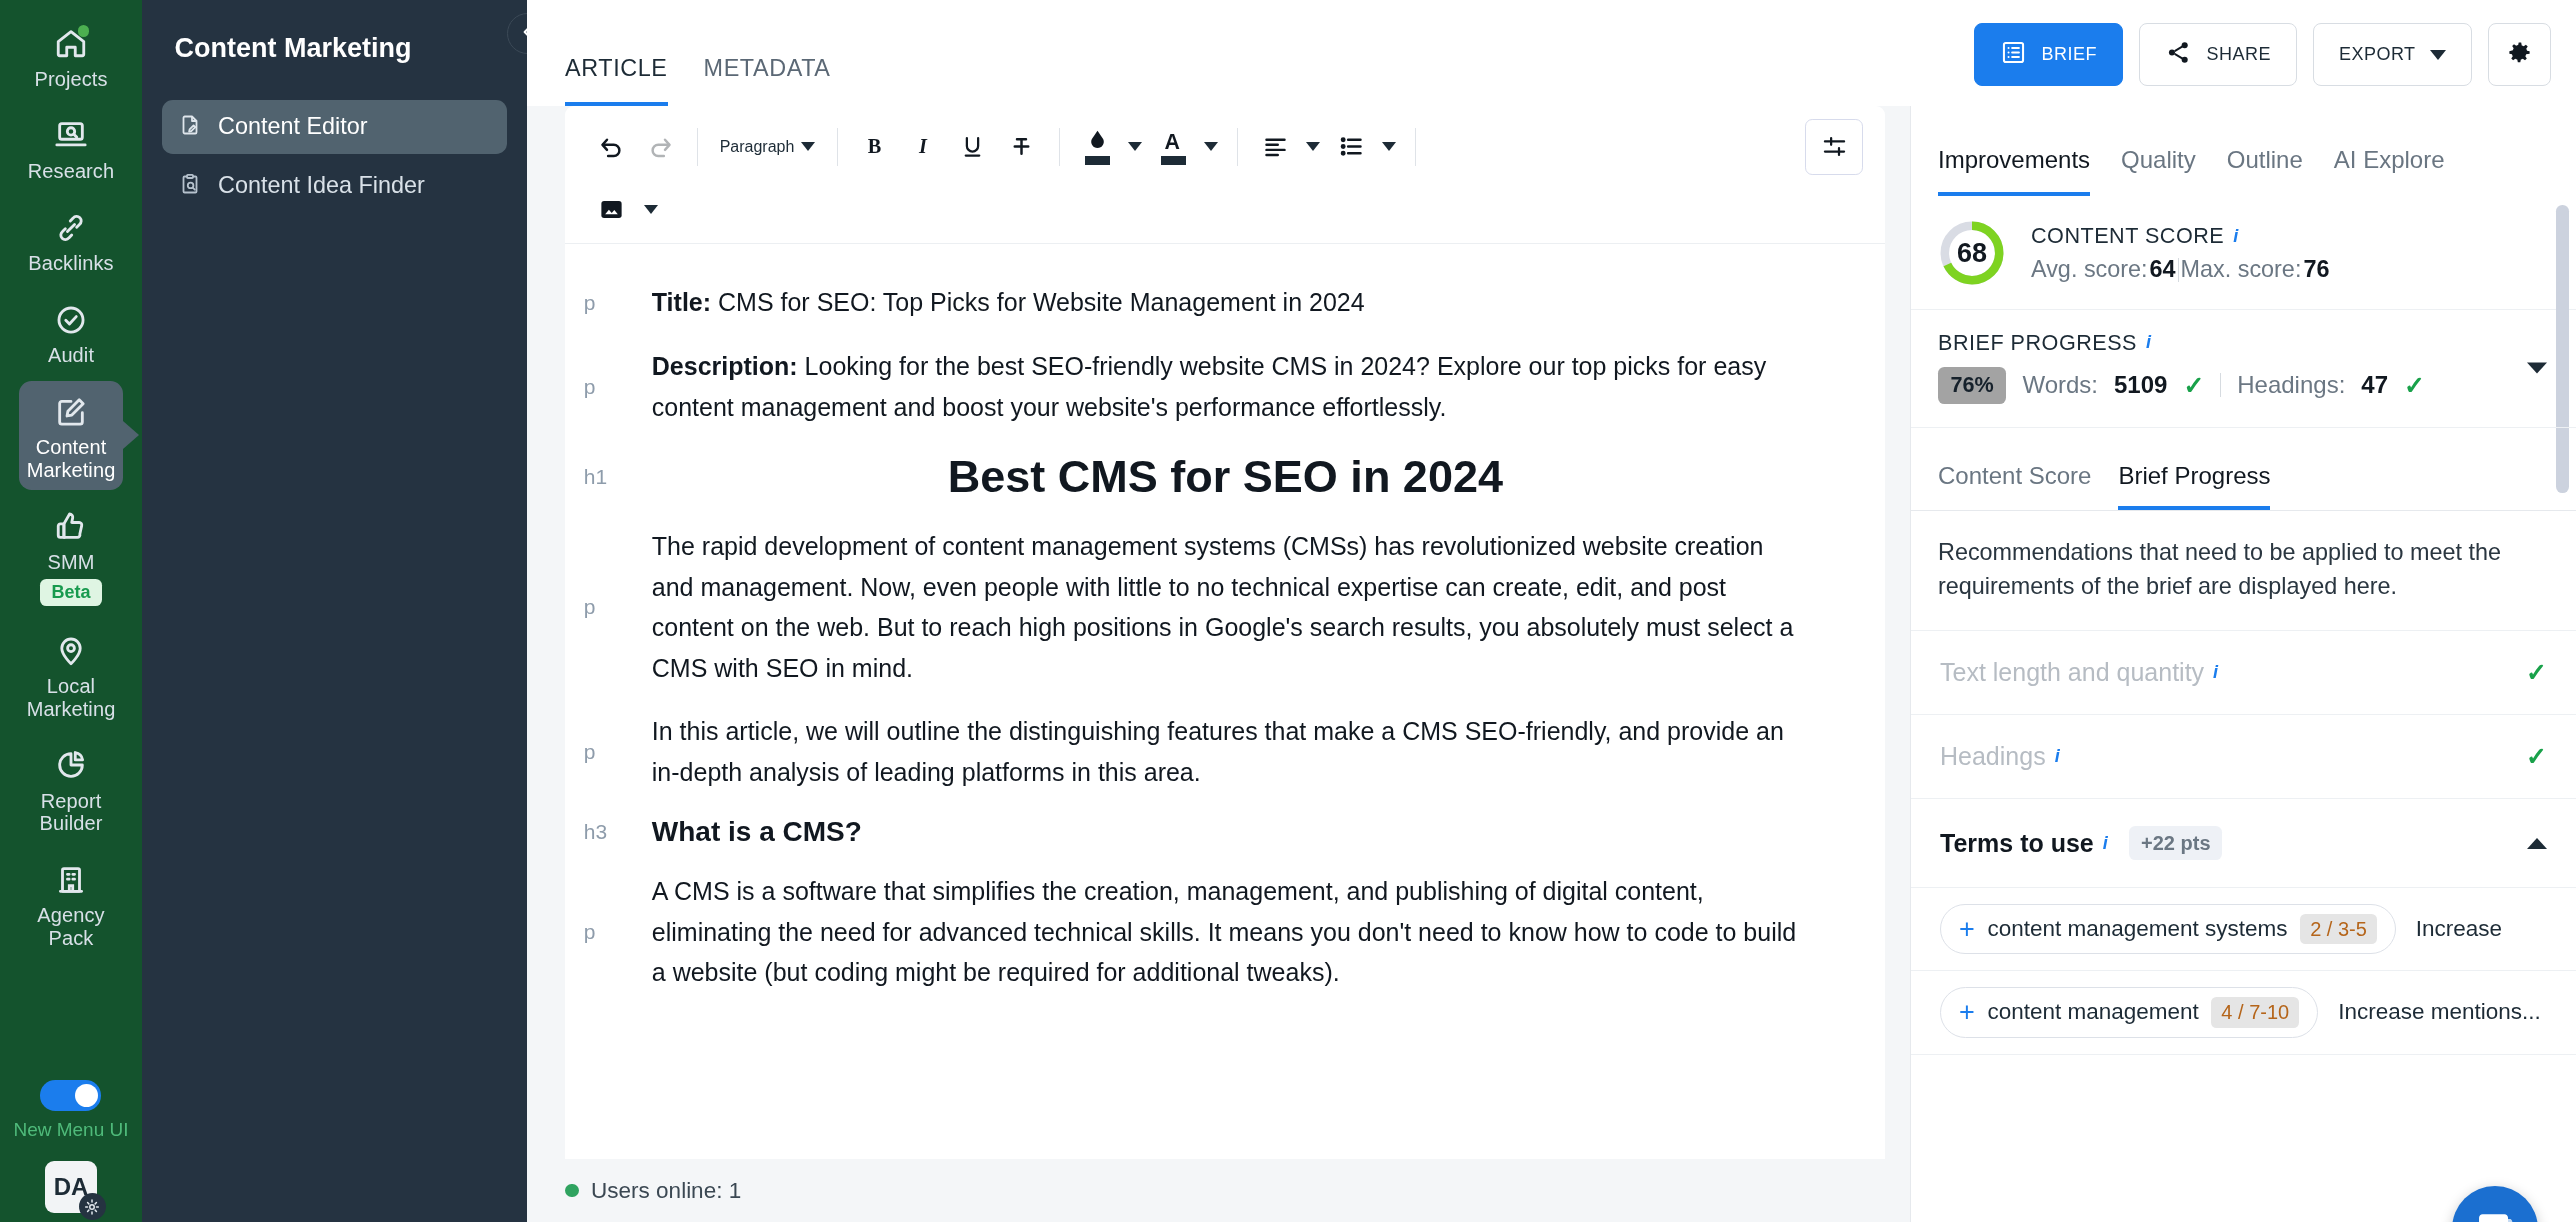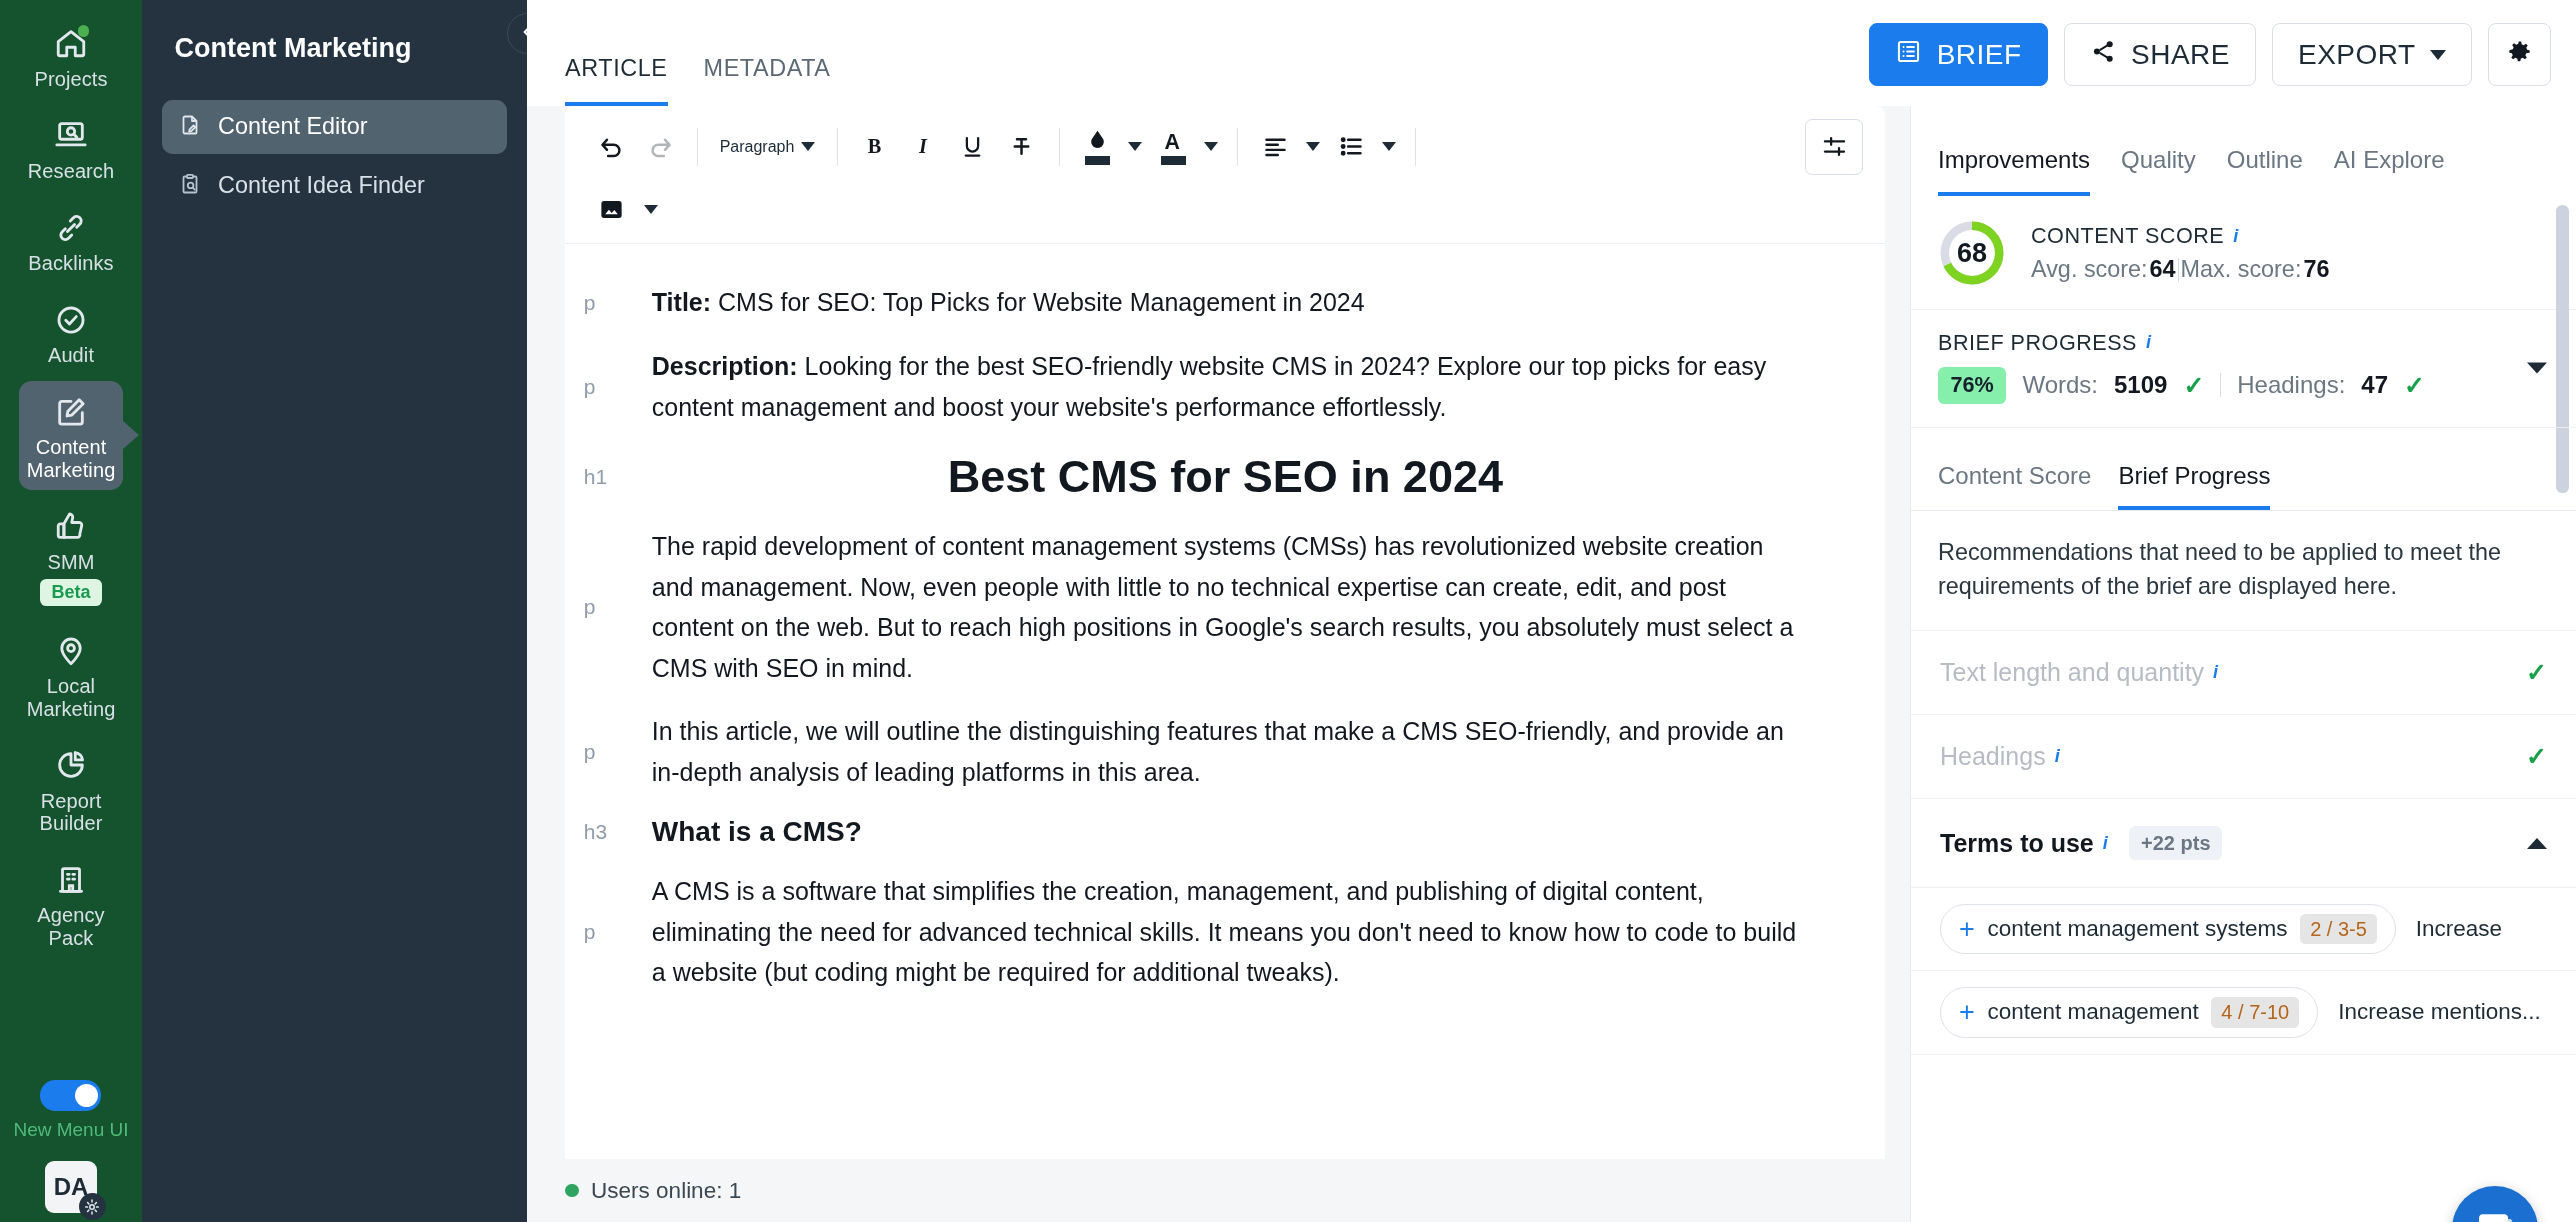--- a/index.html
+++ b/index.html
@@ -95,21 +95,21 @@
   }
   .tabs { display: flex; gap: 36px; align-items: flex-end; height: 100%; }
   .tab {
     font-size: 23.4px; color: #5b6875; letter-spacing: 0.6px; cursor: pointer;
     padding-bottom: 20px; border-bottom: 4.5px solid transparent;
   }
   .tab.active { color: #1d2b36; border-bottom-color: #1b7ded; }
   .topbar-right { margin-left: auto; display: flex; align-items: center; gap: 16px; padding-bottom: 20px; }
   .btn {
     height: 63px; border-radius: 8px; display: flex; align-items: center; gap: 14.4px;
-    padding: 0 25px; font-size: 28px; letter-spacing: 0.5px; cursor: pointer;
+    padding: 0 25px; font-size: 18px; letter-spacing: 0.5px; cursor: pointer;
     background: #fff; border: 1.8px solid #d8dde3; color: #1d2b36;
   }
   .btn.primary { background: #1b7ded; border-color: #1b7ded; color: #fff; }
   .btn svg { width: 27px; height: 27px; }
   .btn.icon-only { padding: 0; width: 63px; justify-content: center; }
   .caret-d { width: 0; height: 0; border-left: 8px solid transparent; border-right: 8px solid transparent; border-top: 10px solid #1d2b36; }
 
   .editor-wrap { flex: 1; display: flex; min-height: 0; }
   .editor-col { flex: 1; display: flex; flex-direction: column; min-width: 0; background: #f4f6f8; padding: 0 25px 0 38px; }
   .toolbar {
@@ -179,21 +179,21 @@
   }
   .score-txt-top { font-size: 21.6px; color: #1d2b36; letter-spacing: 0.5px; display: flex; align-items: center; gap: 9px; }
   .score-txt-bot { font-size: 23.4px; color: #6b7783; margin-top: 7.2px; display: flex; align-items: center; gap: 2px; }
   .score-txt-bot b { color: #111820; }
   .sep-v { width: 0.9px; height: 23.4px; background: #d6dbe0; display: inline-block; }
   .info-i { color: #1b7ded; font-size: 18px; font-style: italic; font-weight: bold; cursor: pointer; }
 
   .brief-row { padding: 20px 27px 23.4px; border-bottom: 0.9px solid #edf0f3; position: relative; }
   .brief-top { font-size: 21.6px; color: #1d2b36; letter-spacing: 0.5px; display: flex; align-items: center; gap: 9px; }
   .brief-bot { margin-top: 10.8px; display: flex; align-items: center; gap: 16px; font-size: 24px; color: #6b7783; }
-  .pct { background: #86efac; color: #16212b; font-size: 21.6px; font-weight: bold; padding: 5.4px 12.6px; border-radius: 6.3px; }
+  .pct { background: #a3a3a3; color: #16212b; font-size: 21.6px; font-weight: bold; padding: 5.4px 12.6px; border-radius: 6.3px; }
   .brief-bot b { color: #111820; }
   .chk { color: #19a14a; font-size: 25px; font-weight: bold; }
   .brief-caret {
     position: absolute; right: 29px; top: 50%; transform: translateY(-50%);
     width: 0; height: 0; border-left: 10px solid transparent; border-right: 10px solid transparent;
     border-top: 11.7px solid #1d2b36; cursor: pointer;
   }
 
   .rp-subtabs { display: flex; gap: 27px; padding: 0 27px; height: 83px; align-items: flex-end; border-bottom: 0.9px solid #e6e9ed; }
   .rp-subtab { font-size: 24px; color: #6a7682; cursor: pointer; padding-bottom: 16px; border-bottom: 4.5px solid transparent; }

